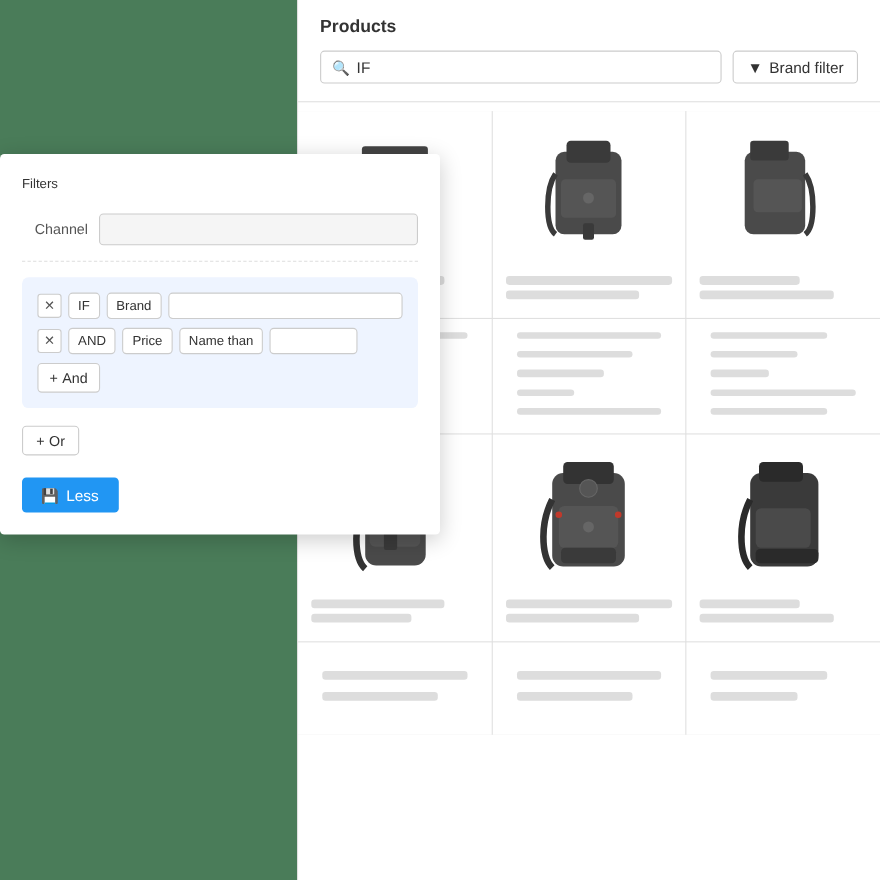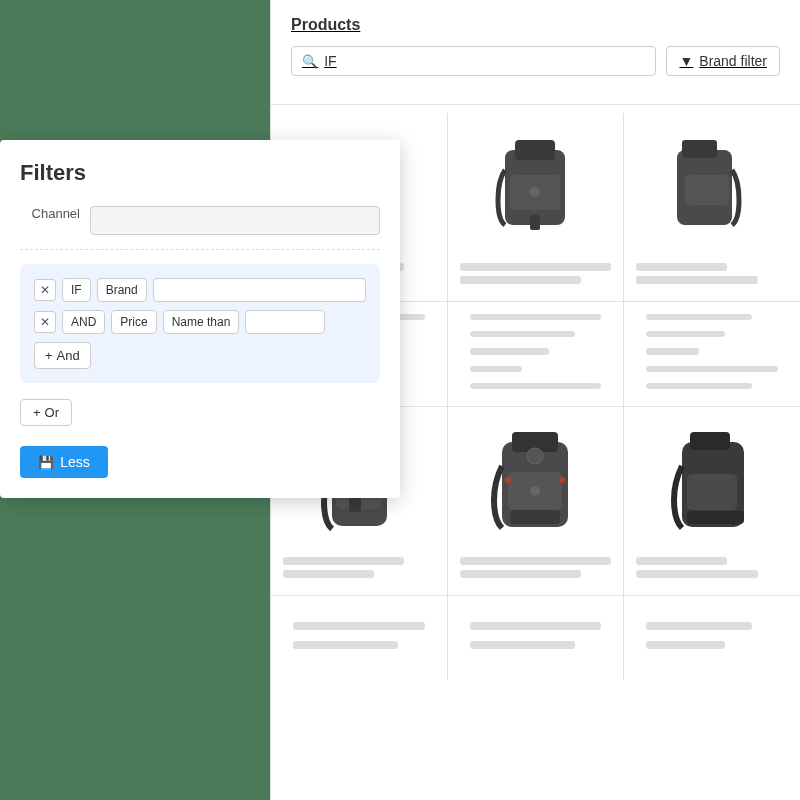--- a/index.html
+++ b/index.html
@@ -18,23 +18,22 @@
       position: absolute;
       left: 270px;
       top: 0;
       right: 0;
       bottom: 0;
       background: #fff;
       border-left: 1px solid #e0e0e0;
     }
 
     .products-header {
-      padding: 16px 20px 28px;
+      padding: 16px 20px 16px;
       border-bottom: 1px solid #e0e0e0;
-      text-decoration: underline;
     }
 
     .products-title {
       font-size: 16px;
       font-weight: 600;
       color: #333;
       margin-bottom: 12px;
     }
 
     .search-bar {
@@ -132,29 +131,29 @@
       top: 140px;
       width: 400px;
       background: #fff;
       border-radius: 4px;
       box-shadow: 0 4px 20px rgba(0,0,0,0.2);
       padding: 20px;
       z-index: 10;
     }
 
     .filters-title {
-      font-size: 22px;
-      font-weight: 700;
+      font-size: 12px;
+      font-weight: 400;
       color: #333;
       margin-bottom: 20px;
     }
 
     .filter-row {
       display: flex;
-      align-items: flex-start;
+      align-items: center;
       margin-bottom: 14px;
       gap: 10px;
     }
 
     .filter-label {
       width: 60px;
       text-align: right;
       color: #555;
       font-size: 13px;
       flex-shrink: 0;

